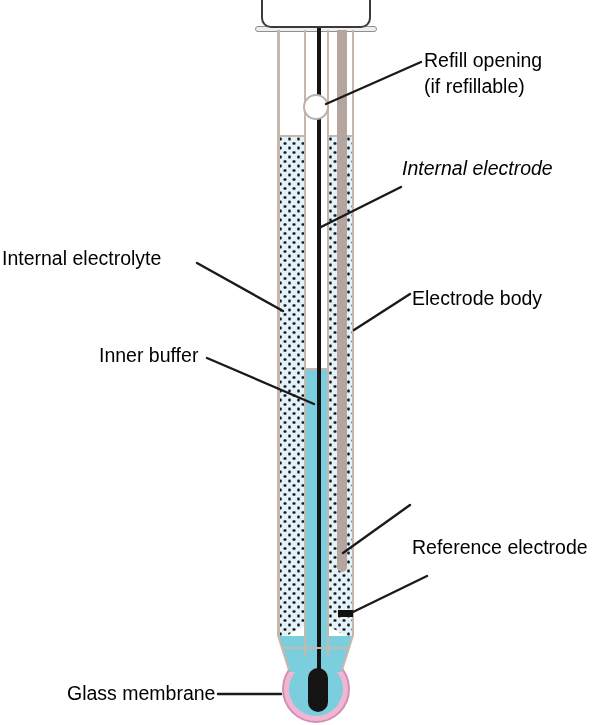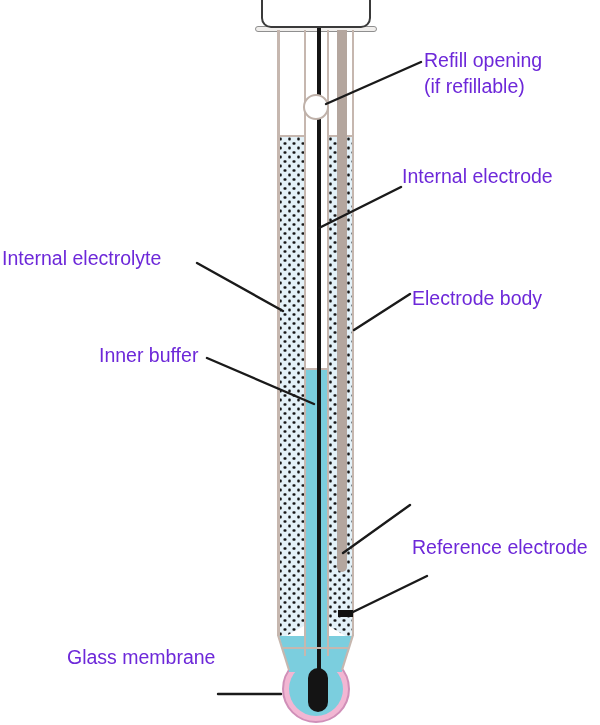--- a/index.html
+++ b/index.html
@@ -2,21 +2,21 @@
 <html><head>
 <meta charset="utf-8">
 <style>
   html,body{margin:0;padding:0;background:#fff;}
   .canvas{
     position:relative;width:600px;height:725px;background:#ffffff;
     overflow:hidden;font-family:"Liberation Sans",sans-serif;
   }
   .abs{position:absolute;box-sizing:border-box;}
   .lbl{
-    position:absolute;font-size:19.5px;line-height:26px;color:#6d28d9;
+    position:absolute;font-size:19.5px;line-height:26px;color:#000000;
     white-space:nowrap;font-family:"Liberation Sans",sans-serif;
   }
   .dots{
     background-color:#e3f1f8;
     background-image:
       radial-gradient(#151515 1.15px,transparent 1.6px),
       radial-gradient(#151515 1.15px,transparent 1.6px);
     background-size:9px 9px;
     background-position:1.5px 2px,6px 6.5px;
   }
@@ -64,20 +64,20 @@
     <line x1="207" y1="358" x2="314" y2="404" stroke="#1a1a1a" stroke-width="2.4" stroke-linecap="round"></line>
     <line x1="410" y1="505" x2="343" y2="553" stroke="#1a1a1a" stroke-width="2.4" stroke-linecap="round"></line>
     <line x1="427" y1="576" x2="353" y2="612" stroke="#1a1a1a" stroke-width="2.4" stroke-linecap="round"></line>
     <line x1="218" y1="694" x2="281" y2="694" stroke="#1a1a1a" stroke-width="2.4" stroke-linecap="round"></line>
   </svg>
 
   <div class="lbl" style="left:424px;top:47px;">
     <div>Refill opening</div>
     <div>(if refillable)</div>
   </div>
-  <div class="lbl" style="left:402px;top:163px;">Internal electrode</div>
+  <div class="lbl" style="left:402px;top:155px;font-style:italic;">Internal electrode</div>
   <div class="lbl" style="left:2px;top:245px;">Internal electrolyte</div>
   <div class="lbl" style="left:99px;top:342px;">Inner buffer</div>
   <div class="lbl" style="left:412px;top:285px;">Electrode body</div>
   <div class="lbl" style="left:412px;top:486px;margin-top:48px;">Reference electrode</div>
-  <div class="lbl" style="left:67px;top:644px;text-align:right;">Glass membrane</div>
+  <div class="lbl" style="left:67px;top:680px;text-align:right;">Glass membrane</div>
 
 </div>
 
 </body></html>

